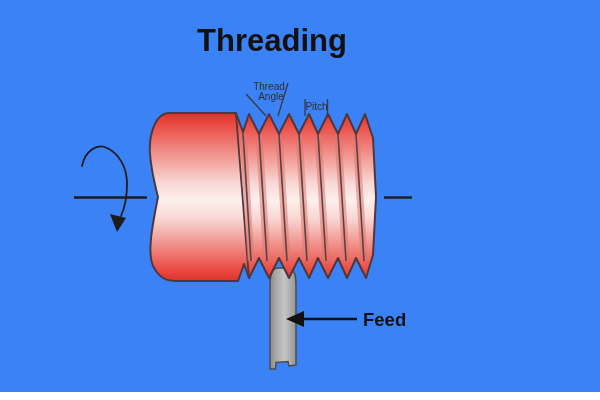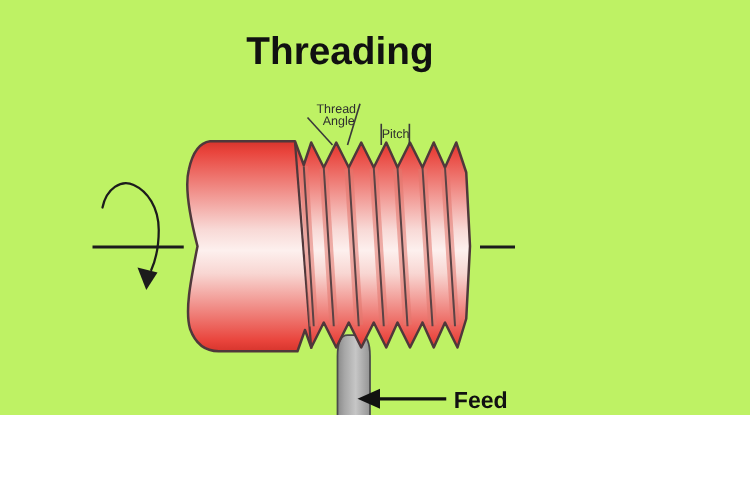--- a/index.html
+++ b/index.html
@@ -1,17 +1,17 @@
 <!DOCTYPE html>
 <html><head>
 <meta charset="utf-8">
 <style>
   html,body{margin:0;padding:0;background:#ffffff;}
   .stage{
-    position:relative;width:600px;height:332px;background:#bef264;overflow:hidden;
+    position:relative;width:600px;height:392px;background:#3b82f6;overflow:hidden;
     font-family:"Liberation Sans", sans-serif;
   }
   svg{position:absolute;left:0;top:0;}
   text{font-family:"Liberation Sans", sans-serif;}
   .title-text{font-weight:bold;font-size:31px;fill:#111111;}
   .small-label{font-size:10px;fill:#2e2e2e;}
   .feed-label{font-weight:bold;font-size:18.5px;fill:#111111;}
 </style>
 </head>
 <body>

